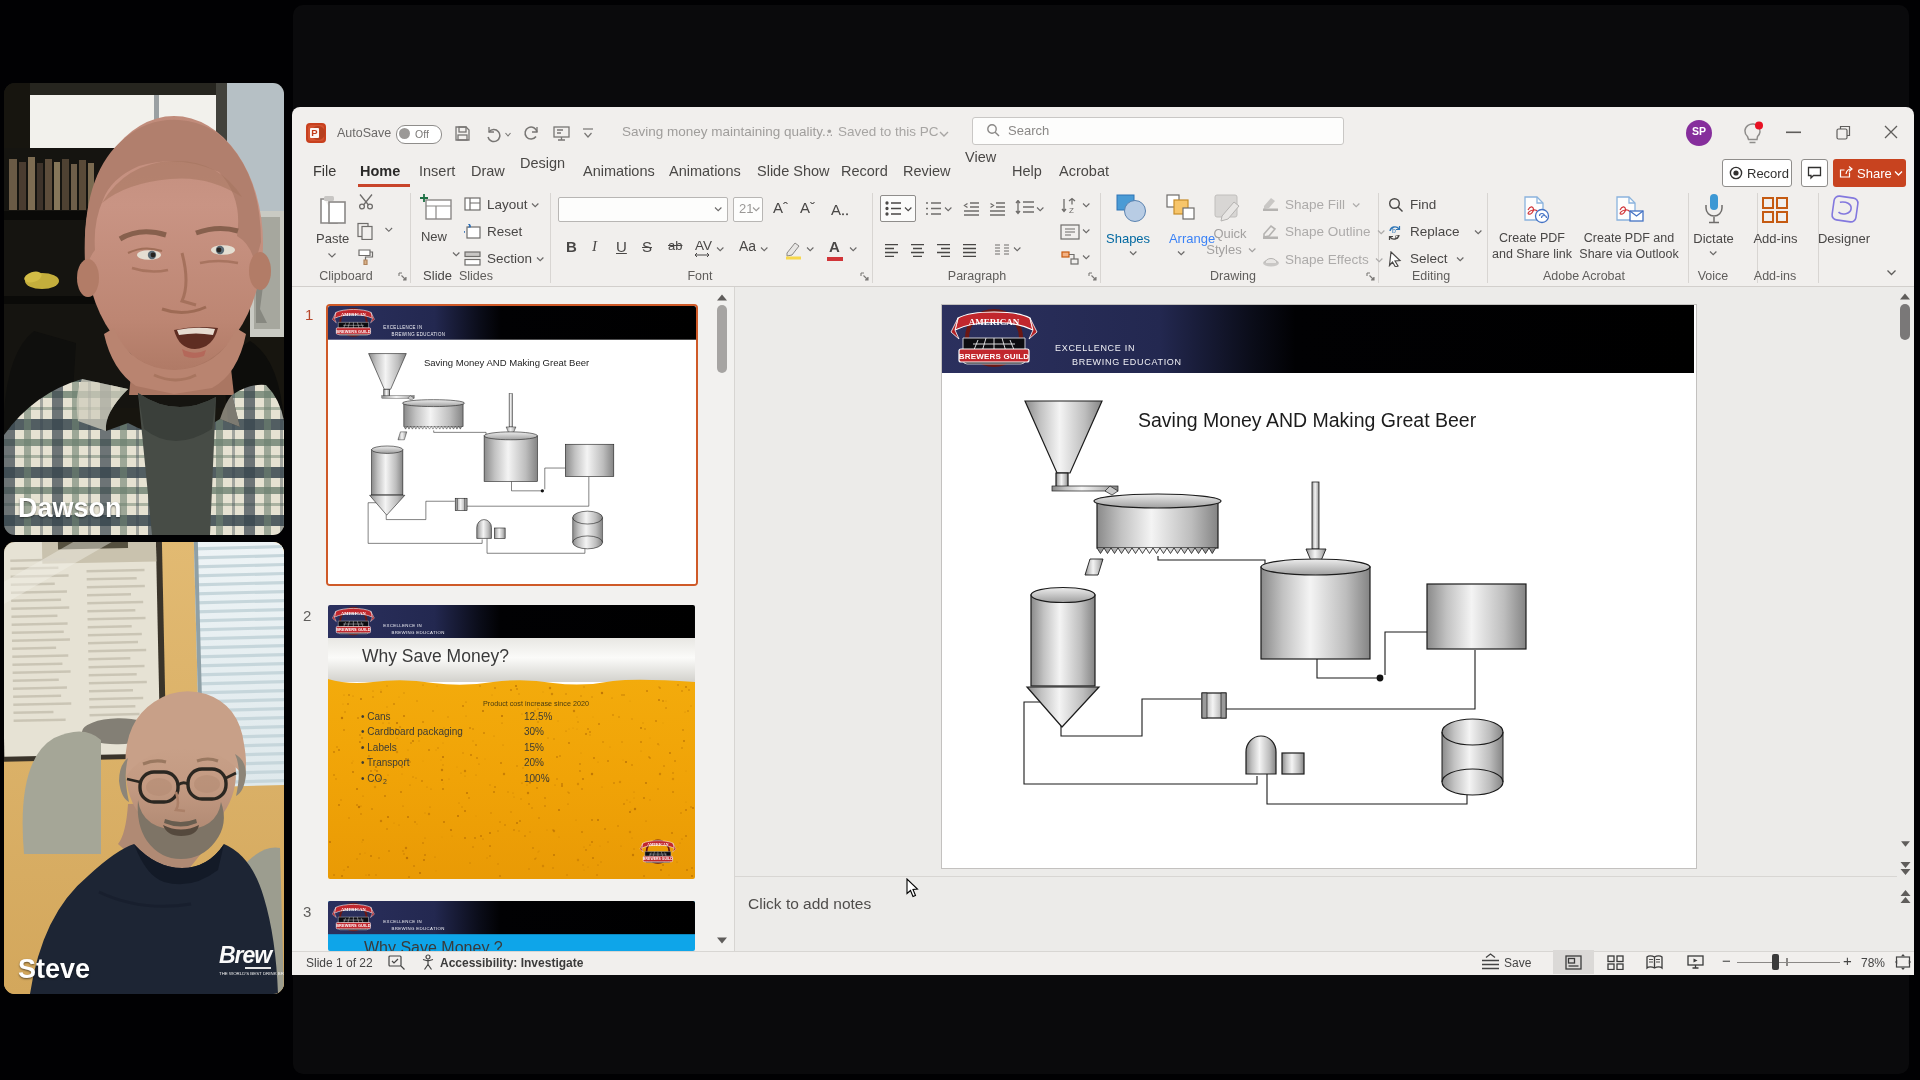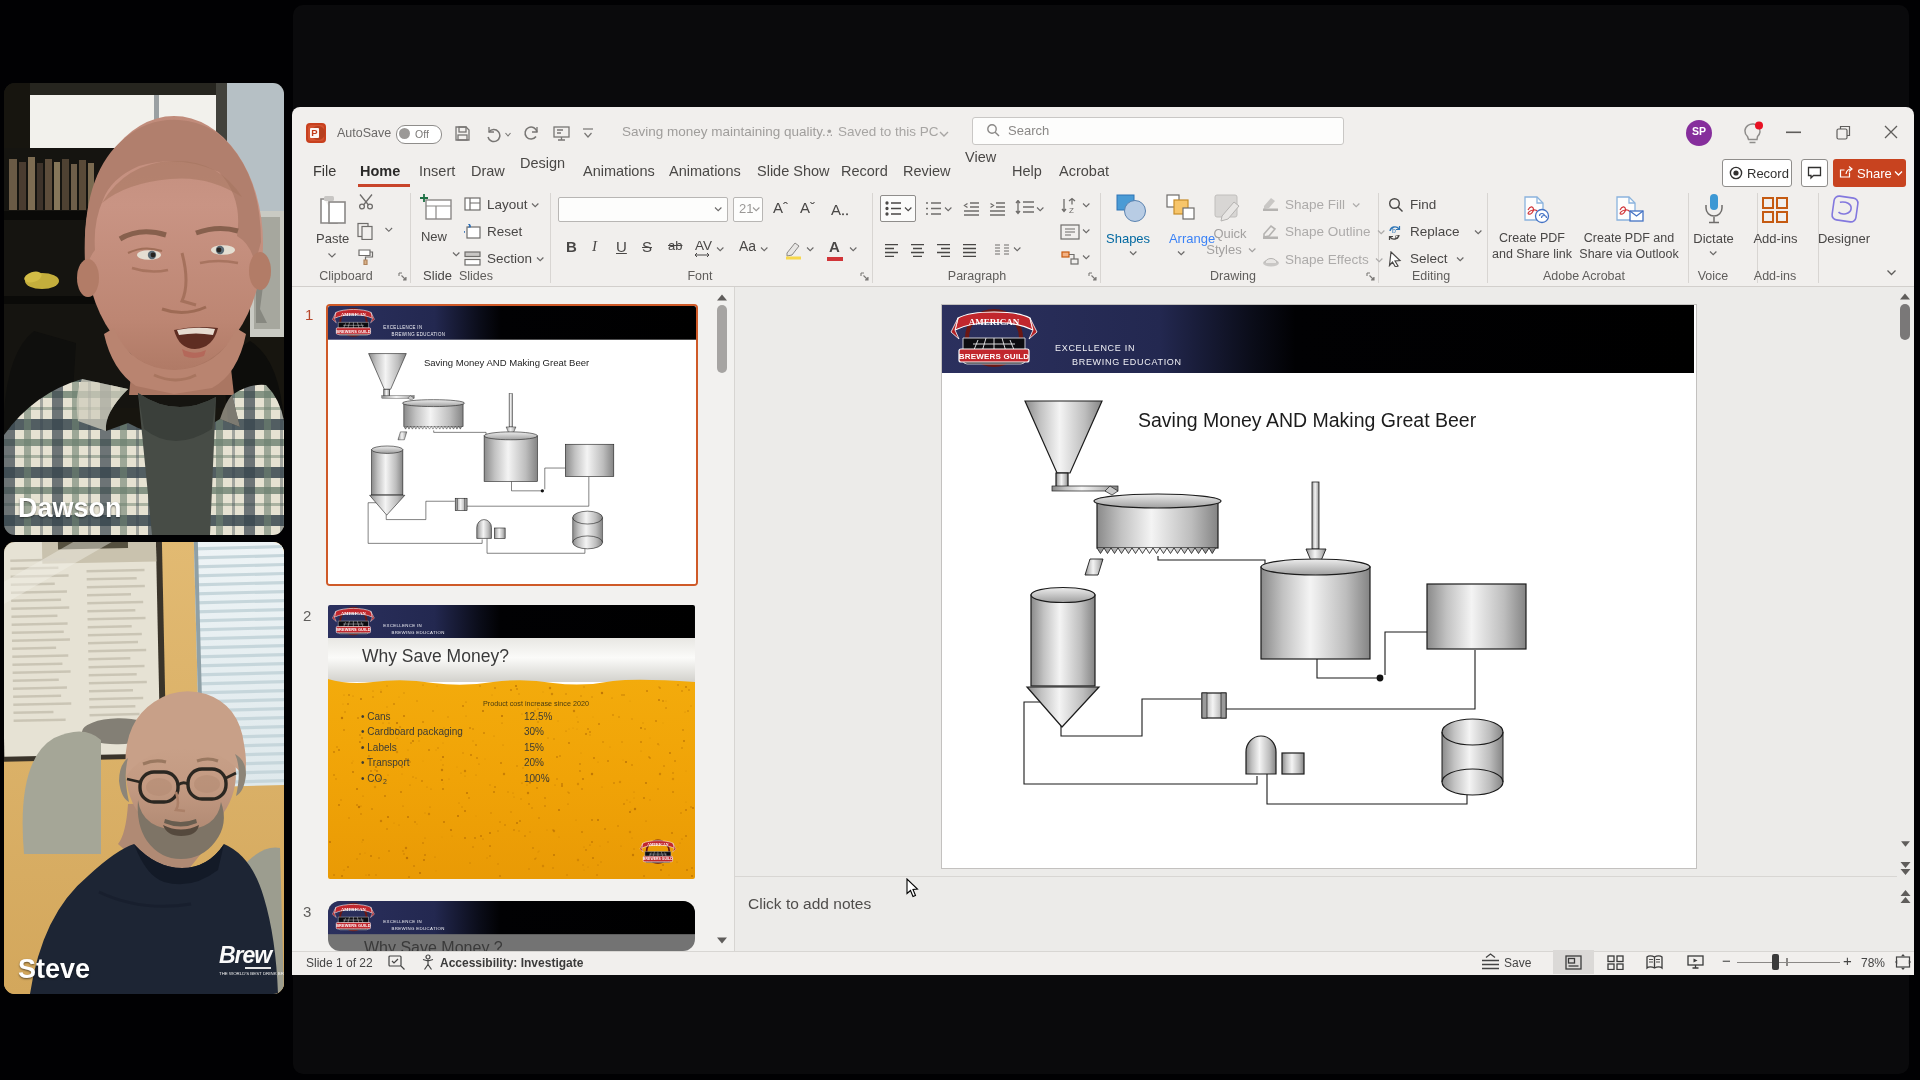--- a/index.html
+++ b/index.html
@@ -1000,21 +1000,21 @@
    <text x="33" y="177">• CO</text>
           <text x="55" y="179" font-size="7">2</text>
           <text x="196" y="177">100%</text>
   </g>
   <g transform="translate(311,234) scale(0.42)">
           <use href="#abglogo"></use>
         </g>
  </svg>
 </div>
 <div class="abs" style="left:303px;top:903px;font-size:15px;color:#5f5d5b;">3</div>
-<div class="abs" style="left:328px;top:901px;width:367px;height:50px;background:#737373;overflow:hidden;border-radius:12px;">
+<div class="abs" style="left:328px;top:901px;width:367px;height:50px;background:#0ea5e9;overflow:hidden;border-radius:2px;">
  <svg width="367" height="50" viewBox="0 0 367 50">
   <g transform="scale(0.488)">
           <use href="#bannerart"></use>
         </g>
   <text x="36" y="52" font-size="16" fill="#3a3a3a">Why Save Money ?</text>
  </svg>
 </div>
 
 <svg class="abs" style="left:716px;top:293px" width="12" height="9" viewBox="0 0 12 9">
       <path d="M6 1.5 L11 7.5 L1 7.5 Z" fill="#5f5d5b"></path>

